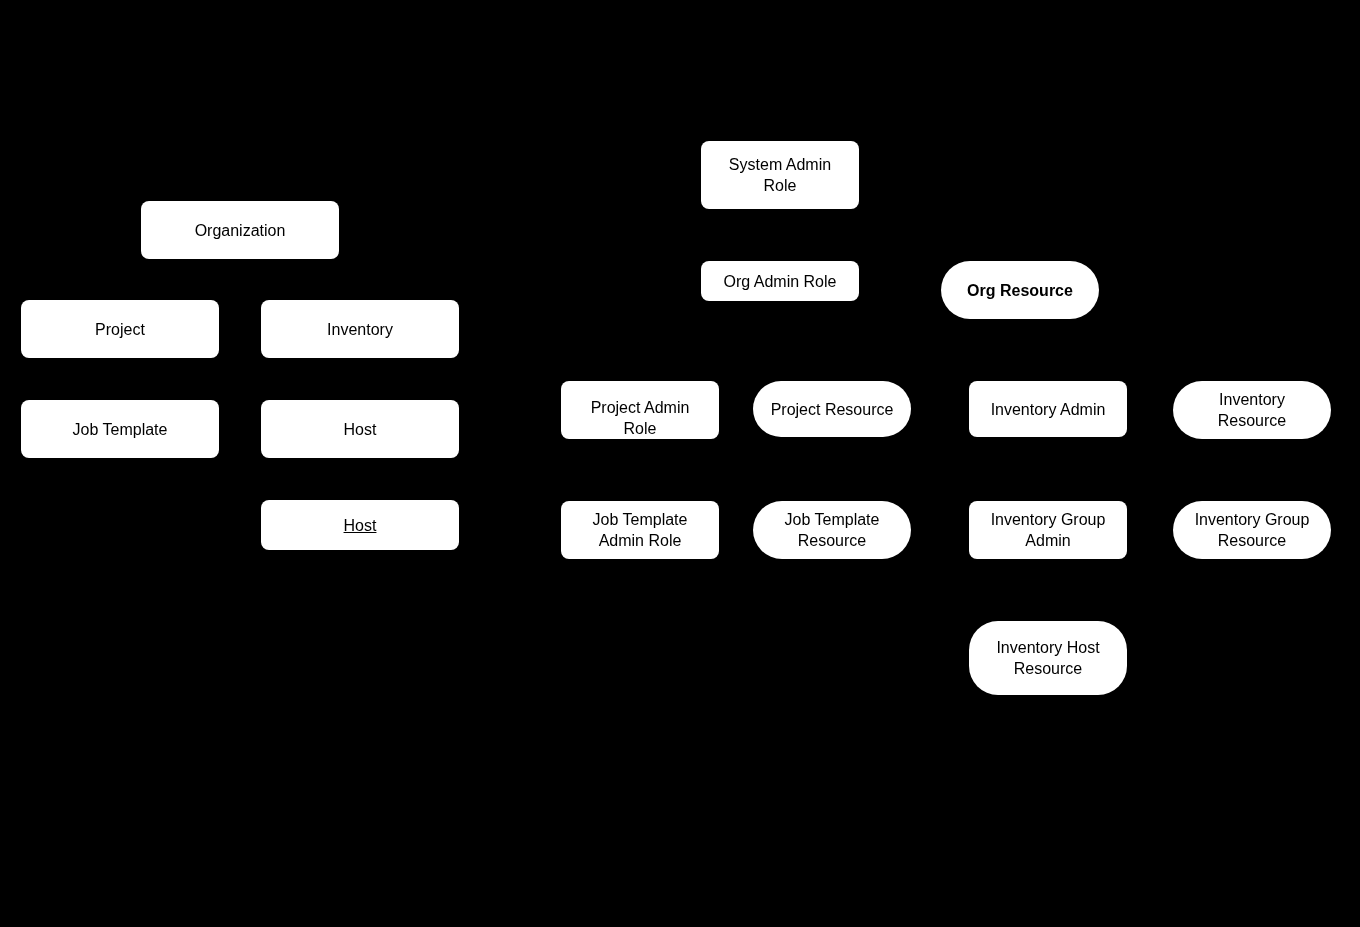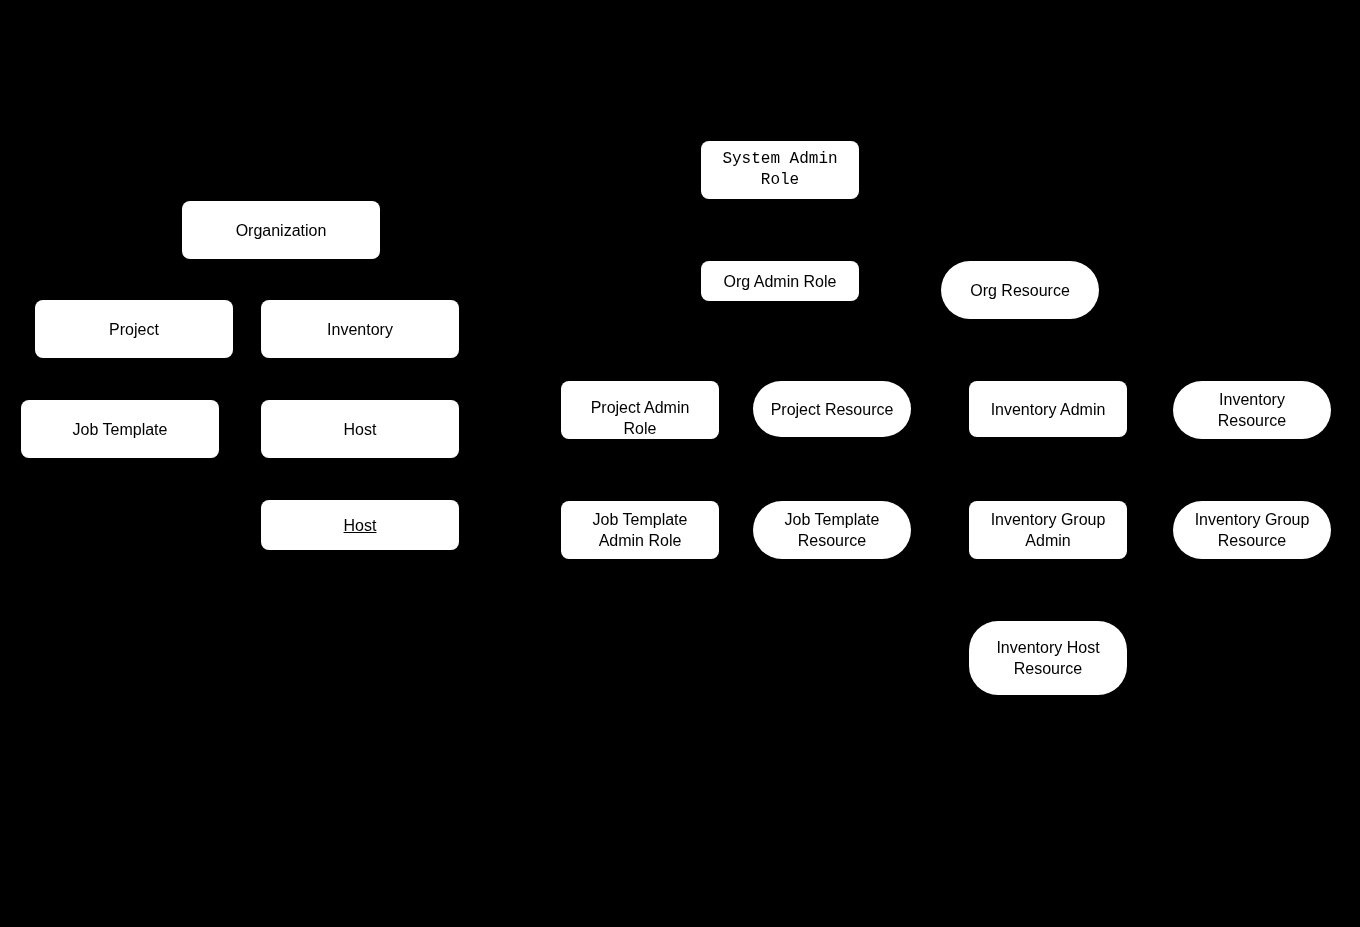--- a/index.html
+++ b/index.html
@@ -38,46 +38,46 @@
   }
   .node .label {
     white-space: pre-line;
     padding: 0 6px;
   }
 </style>
 </head>
 <body>
 
 <div class="canvas" style="--bg: #000000; --node-fill: #ffffff; --node-text: #000000;">
-    <div class="node rect" style="left: 141px; top: 201px; width: 198px; height: 58px; margin-left: 41px;">
+    <div class="node rect" style="left: 141px; top: 201px; width: 198px; height: 58px;">
       <span class="label">Organization</span>
     </div>
-    <div class="node rect" style="left: 35px; top: 300px; width: 198px; height: 58px;">
+    <div class="node rect" style="left: 21px; top: 300px; width: 198px; height: 58px;">
       <span class="label">Project</span>
     </div>
     <div class="node rect" style="left: 261px; top: 300px; width: 198px; height: 58px;">
       <span class="label">Inventory</span>
     </div>
     <div class="node rect" style="left: 21px; top: 400px; width: 198px; height: 58px;">
       <span class="label">Job Template</span>
     </div>
     <div class="node rect" style="left: 261px; top: 400px; width: 198px; height: 58px;">
       <span class="label">Host</span>
     </div>
     <div class="node rect" style="left: 261px; top: 500px; width: 198px; height: 50px; text-decoration: underline;">
       <span class="label">Host</span>
     </div>
-    <div class="node rect" style="left: 701px; top: 141px; width: 158px; height: 58px; font-family: Liberation Mono, monospace;">
+    <div class="node rect" style="left: 701px; top: 141px; width: 158px; height: 68px;">
       <span class="label">System Admin
 Role</span>
     </div>
     <div class="node rect" style="left: 701px; top: 261px; width: 158px; height: 40px;">
       <span class="label">Org Admin Role</span>
     </div>
-    <div class="node pill" style="left: 941px; top: 261px; width: 158px; height: 58px;">
+    <div class="node pill" style="left: 941px; top: 261px; width: 158px; height: 58px; font-weight: bold;">
       <span class="label">Org Resource</span>
     </div>
     <div class="node rect" style="left: 561px; top: 381px; width: 158px; height: 58px; align-items: flex-end;">
       <span class="label">Project Admin
 Role</span>
     </div>
     <div class="node pill" style="left: 753px; top: 381px; width: 158px; height: 56px;">
       <span class="label">Project Resource</span>
     </div>
     <div class="node rect" style="left: 969px; top: 381px; width: 158px; height: 56px;">

